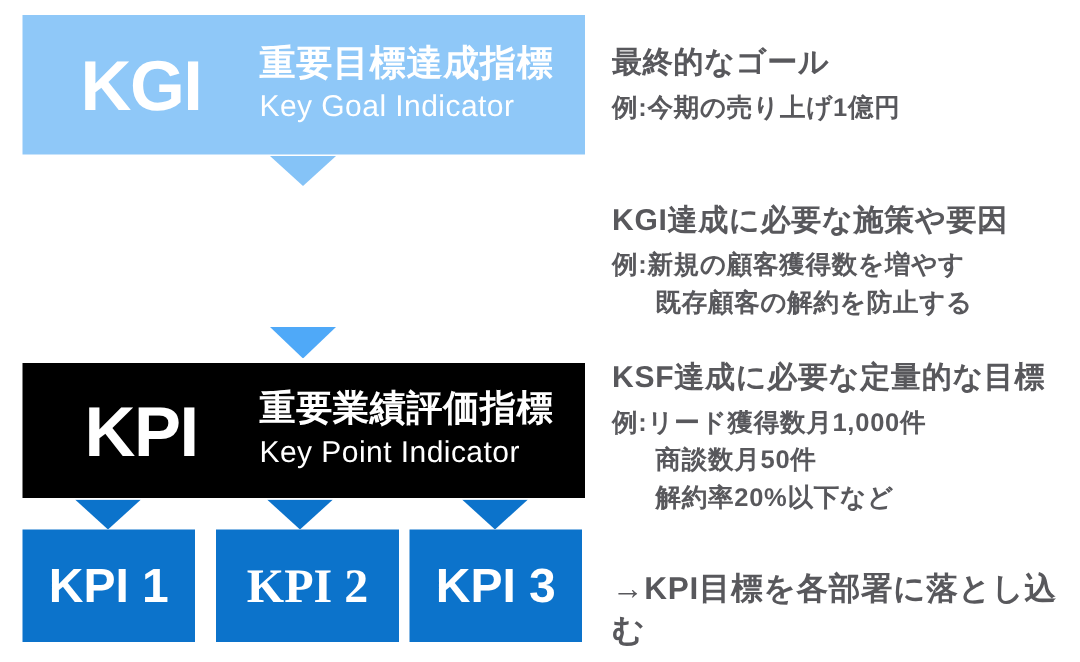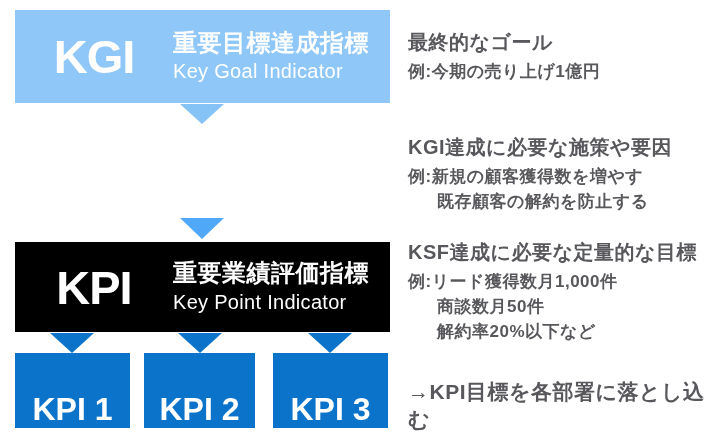--- a/index.html
+++ b/index.html
@@ -64,27 +64,27 @@
   .arrow-3c { left: 308px; top: 333px; background: #0C73CB; }
 
   
   .sub-box {
     position: absolute;
     top: 353px;
     height: 75px;
     background: #0C73CB;
     color: #ffffff;
     display: flex;
-    align-items: flex-end;
+    align-items: center;
     justify-content: center;
     font-size: 32px;
     font-weight: bold;
   }
   .sub-1 { left: 15px;  width: 115px; }
-  .sub-2 { left: 144px; width: 111px; }
+  .sub-2 { left: 144px; width: 122px; font-family: Liberation Serif, serif; }
   .sub-3 { left: 273px; width: 115px; }
 
   
   .note {
     position: absolute;
     left: 408px;
     width: 306px;
     color: #58585C;
   }
   .note-1 { top: 30px; }

